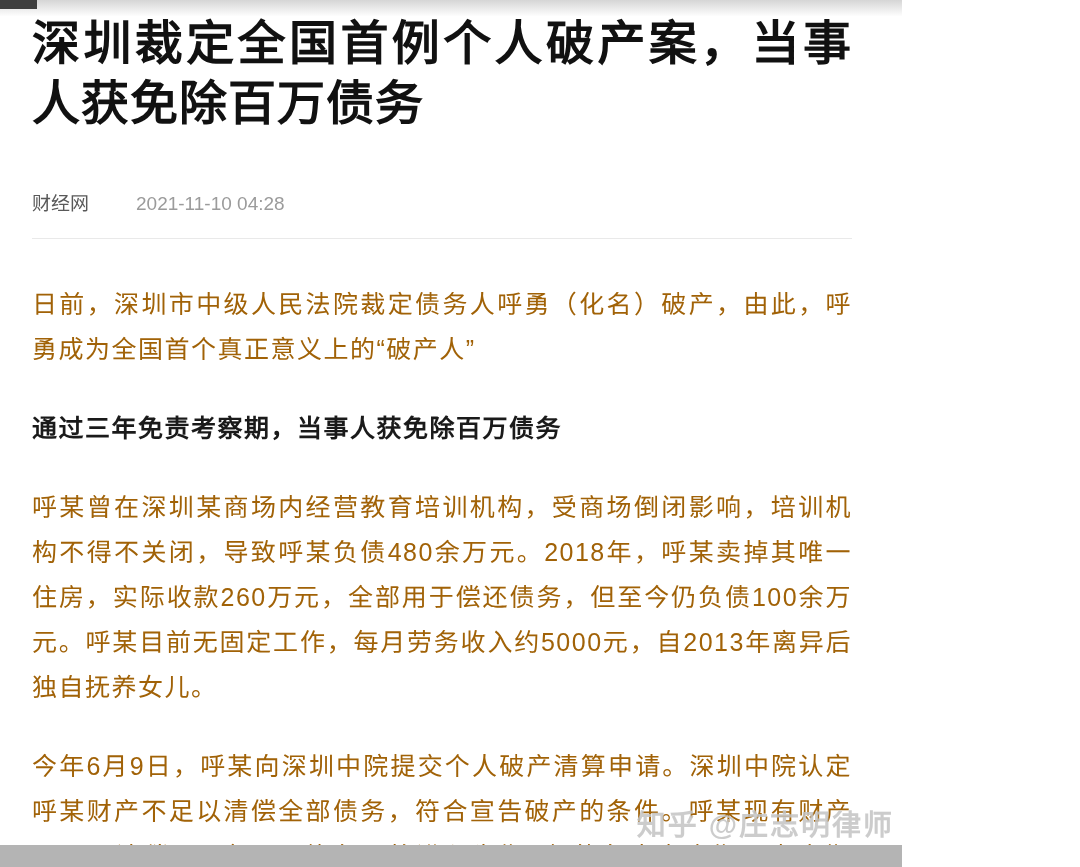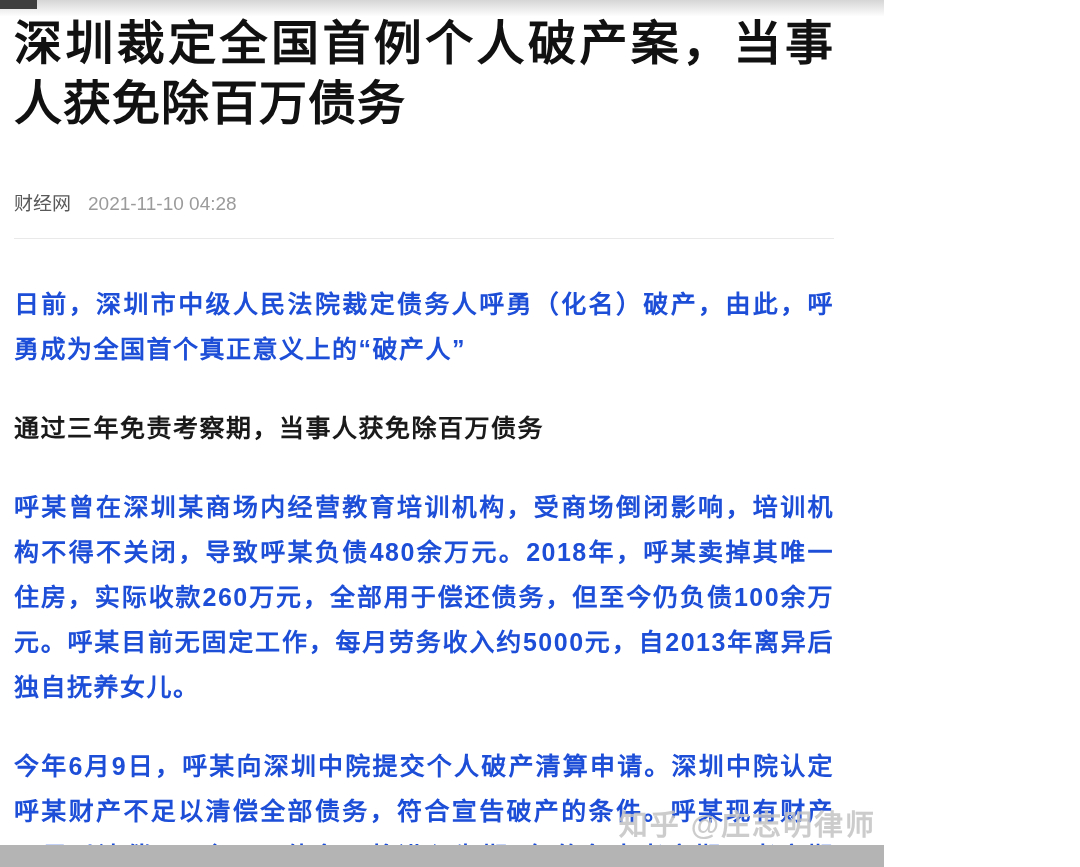--- a/index.html
+++ b/index.html
@@ -8,20 +8,21 @@
     background: #ffffff;
   }
   .page {
     position: relative;
     width: 884px;
     height: 867px;
     overflow: hidden;
     background: #ffffff;
     font-family: "Liberation Sans", sans-serif;
     color: #222222;
+    padding-left: 18px;
   }
   .top-band {
     position: absolute;
     top: 0; left: 0; right: 0;
     height: 16px;
     background: linear-gradient(#d5d5d5, #fdfdfd);
     z-index: 3;
   }
   .top-dark-rect {
     position: absolute;
@@ -41,39 +42,39 @@
     line-height: 60px;
     font-weight: 700;
     letter-spacing: 1px;
     color: #111111;
     text-align: justify;
   }
   .meta {
     margin-top: 54px;
     display: flex;
     align-items: baseline;
-    gap: 17px;
+    gap: 47px;
     font-size: 19px;
   }
   .meta .source { color: #595959; }
   .meta .date   { color: #9b9b9b; }
   .divider {
     border: none;
     border-top: 1px solid #e9e9e9;
     margin: 23px 0 0 0;
   }
   .article p, .article h2 {
     font-size: 25px;
     line-height: 45px;
     letter-spacing: 1.5px;
     text-align: justify;
     text-justify: inter-ideograph;
     margin: 34px 0 0 0;
-    color: #1d4ed8;
-    font-weight: 700;
+    color: #a16207;
+    font-weight: 400;
   }
   .article p.first {
     margin-top: 43px;
   }
   .article h2 {
     font-weight: 700;
     color: #1a1a1a;
   }
   .watermark {
     position: absolute;

